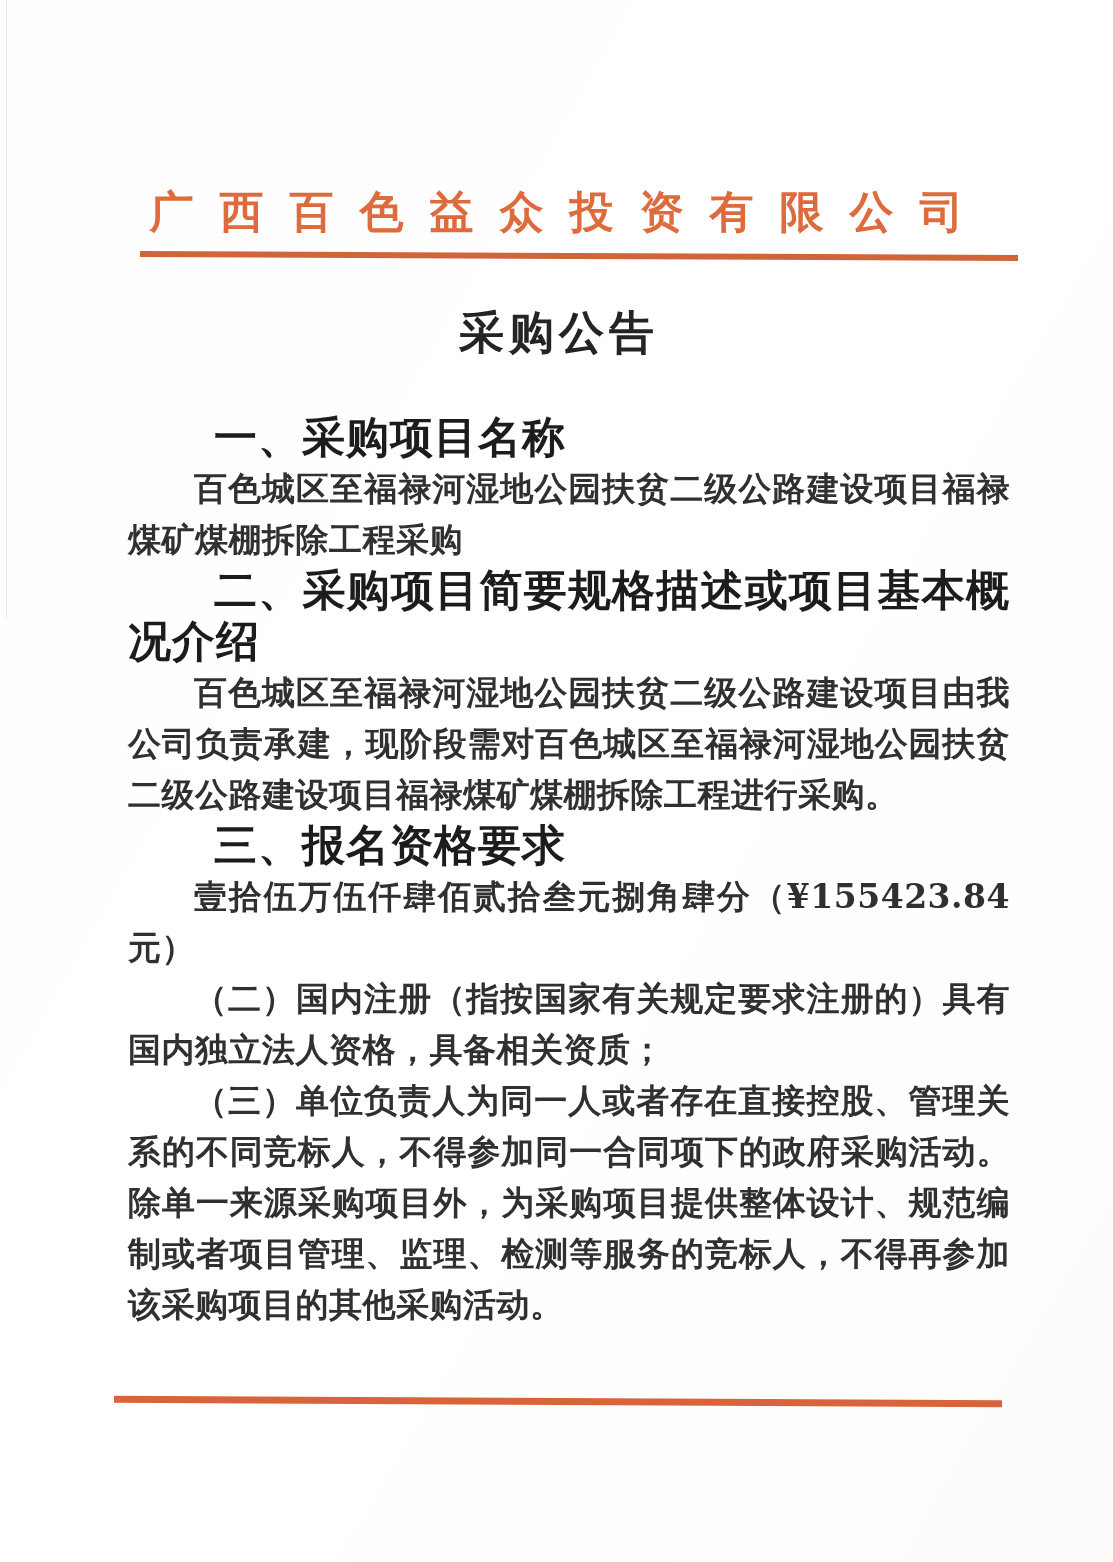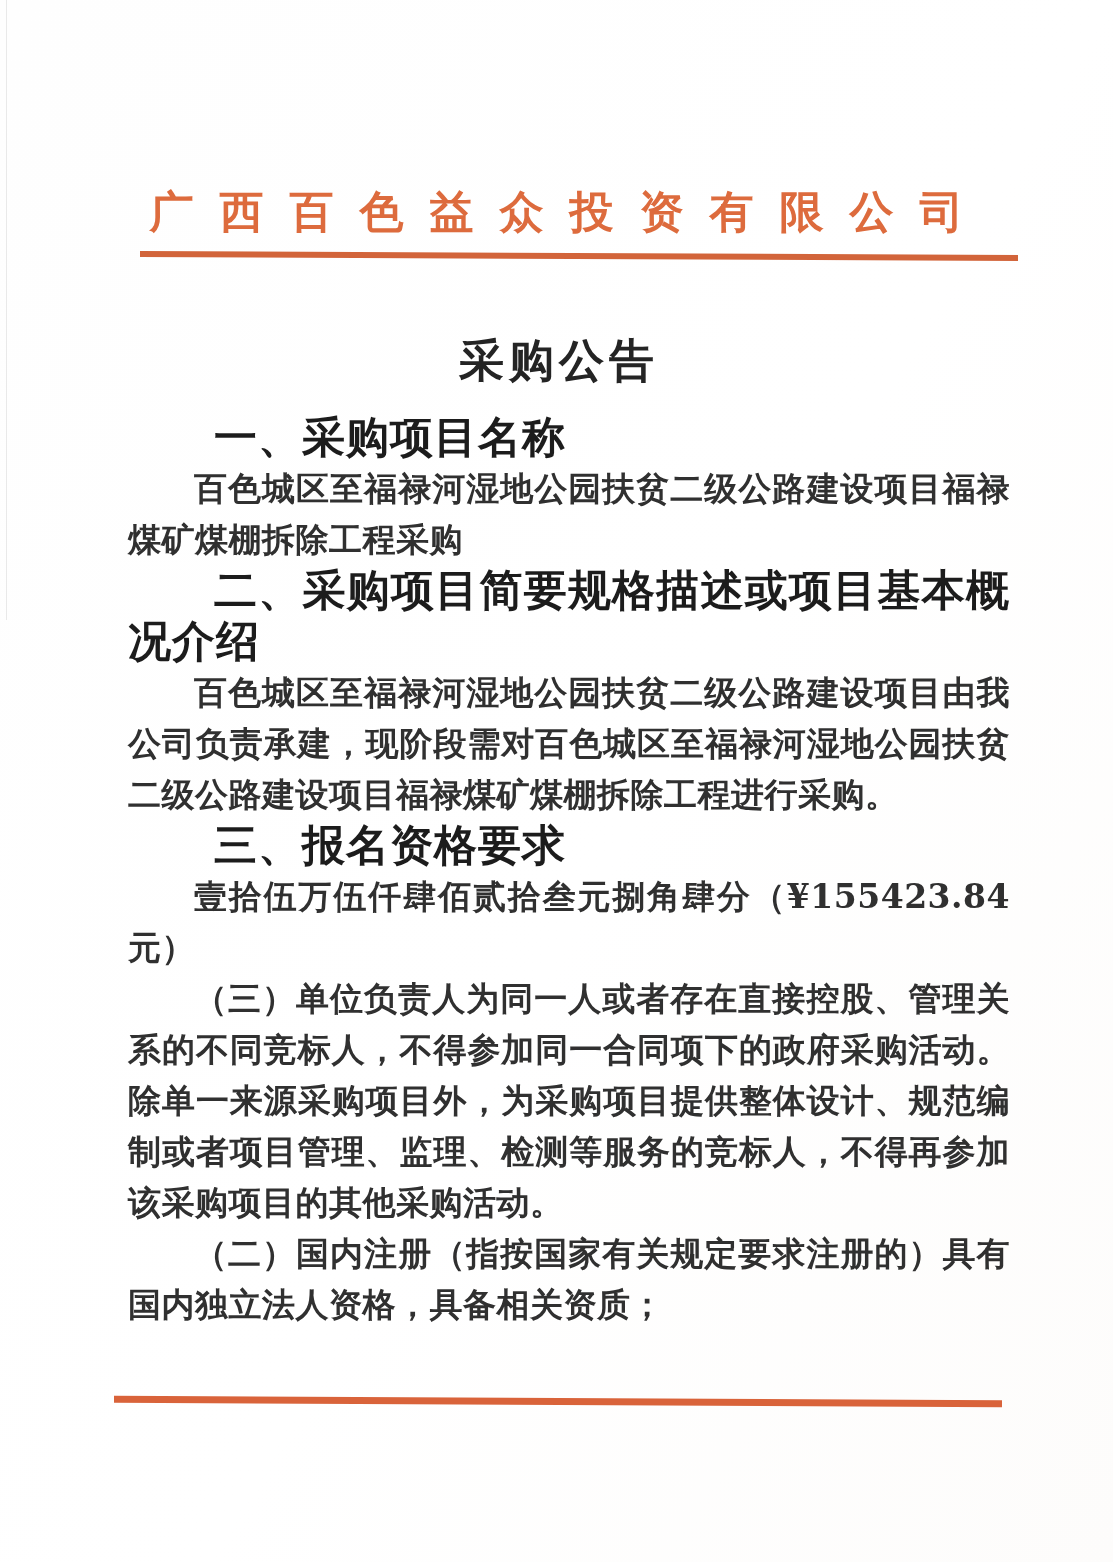--- a/index.html
+++ b/index.html
@@ -32,21 +32,20 @@
     background: #d2643a;
     transform: rotate(0.25deg);
   }
   .doc-title {
     position: absolute; top: 303px; left: 0; width: 100%;
     text-align: center;
     font-size: 45px; font-weight: bold;
     letter-spacing: 5px; text-indent: 5px;
     color: #242424;
     font-family: "DejaVu Serif", "Liberation Serif", serif;
-    margin-top: 28px;
   }
   .content {
     position: absolute; top: 412px; left: 128px; width: 882px;
     font-size: 33px; line-height: 51px;
     color: #303030;
     text-align: justify;
   }
   .sec-heading {
     font-size: 43px; line-height: 51px;
     font-weight: bold;
@@ -86,20 +85,20 @@
 
     <h2 class="sec-heading">一、采购项目名称</h2>
     <p class="para">百色城区至福禄河湿地公园扶贫二级公路建设项目福禄煤矿煤棚拆除工程采购</p>
 
     <h2 class="sec-heading">二、采购项目简要规格描述或项目基本概况介绍</h2>
     <p class="para">百色城区至福禄河湿地公园扶贫二级公路建设项目由我公司负责承建，现阶段需对百色城区至福禄河湿地公园扶贫二级公路建设项目福禄煤矿煤棚拆除工程进行采购。</p>
 
     <h2 class="sec-heading">三、报名资格要求</h2>
     <p class="para">壹拾伍万伍仟肆佰贰拾叁元捌角肆分（¥155423.84元）</p>
 
+    <p class="para">（二）国内注册（指按国家有关规定要求注册的）具有国内独立法人资格，具备相关资质；</p>
     <p class="para">（三）单位负责人为同一人或者存在直接控股、管理关系的不同竞标人，不得参加同一合同项下的政府采购活动。除单一来源采购项目外，为采购项目提供整体设计、规范编制或者项目管理、监理、检测等服务的竞标人，不得再参加该采购项目的其他采购活动。</p>
-    <p class="para">（二）国内注册（指按国家有关规定要求注册的）具有国内独立法人资格，具备相关资质；</p>
 
   </main>
 
   <div class="footer-rule" style="background: rgb(217, 99, 58);"></div>
 
 </div>
 
 </body></html>

